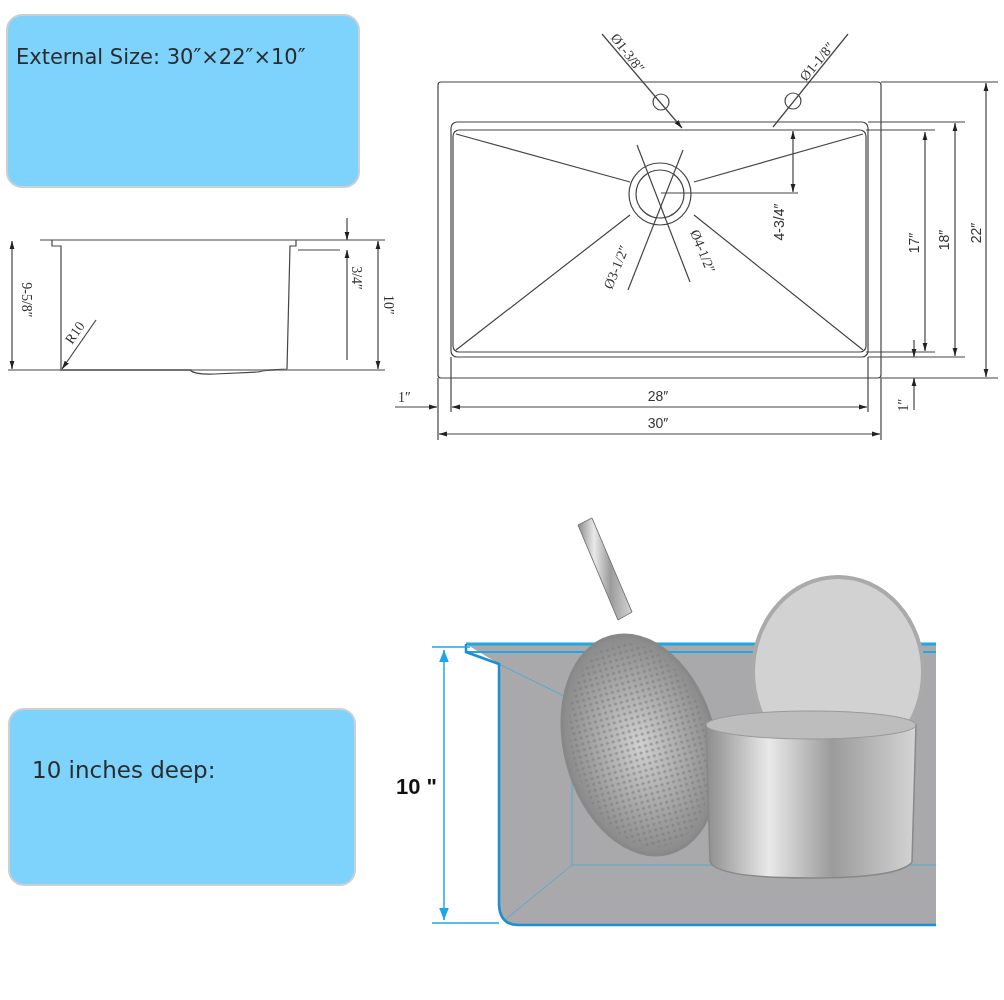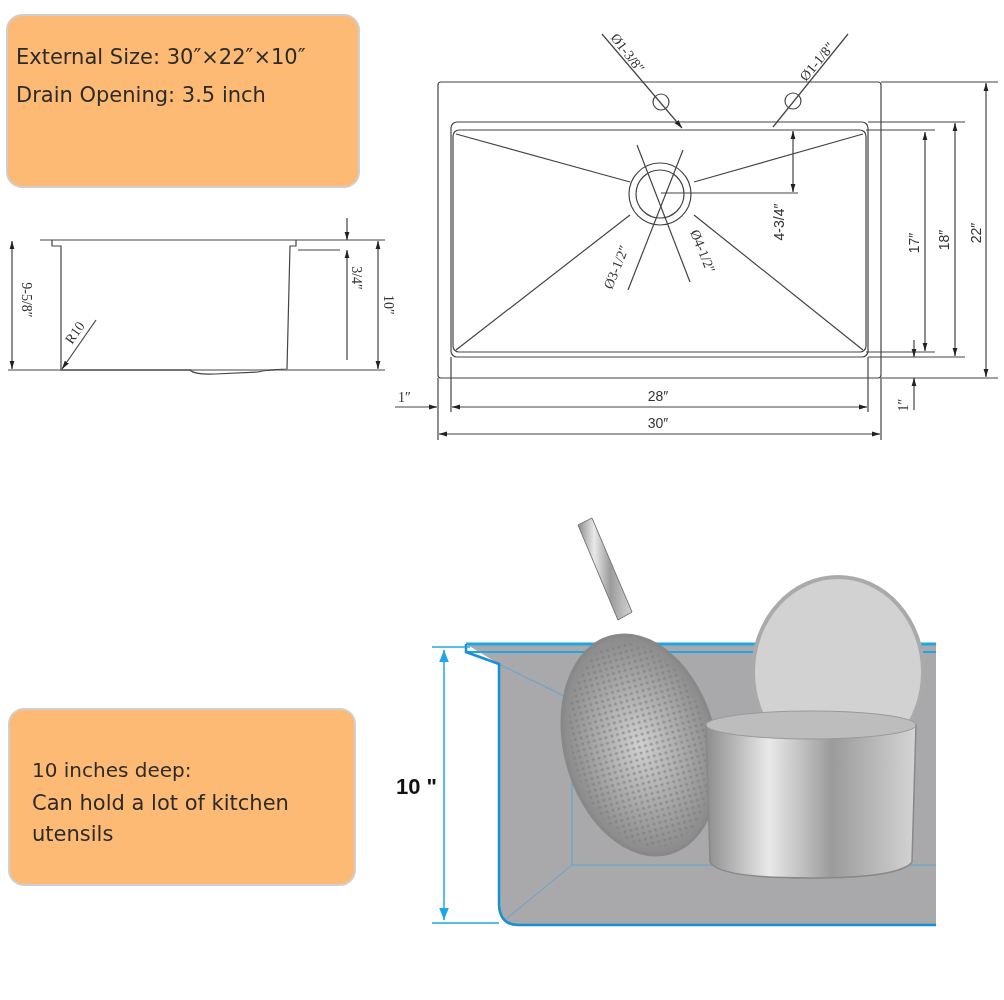--- a/index.html
+++ b/index.html
@@ -1,33 +1,32 @@
 <!DOCTYPE html>
 <html><head>
 <meta charset="utf-8">
 <style>
   html, body { margin:0; padding:0; background:#ffffff; }
   body { width:1004px; height:1000px; position:relative; overflow:hidden; font-family:"DejaVu Sans", sans-serif; color:#333; }
-  .infobox { position:absolute; background:#fdba74; border:2px solid #cfcfcf; border-radius:16px; box-sizing:border-box; }
+  .infobox { position:absolute; background:#7dd3fc; border:2px solid #cfcfcf; border-radius:16px; box-sizing:border-box; }
   #spec-box { left:6px; top:14px; width:354px; height:174px; padding:22px 0 0 8px; }
   #spec-box .line { font-size:21px; line-height:38px; color:#2b2b2b; white-space:nowrap; }
   #depth-box { left:8px; top:708px; width:348px; height:178px; padding:42px 0 0 22px; }
-  #depth-box .h { font-size:20px; color:#2b2b2b; line-height:36px; white-space:nowrap; }
+  #depth-box .h { font-size:23px; color:#2b2b2b; line-height:36px; white-space:nowrap; }
   #depth-box .s { font-size:21px; color:#2b2b2b; line-height:31px; }
   svg { position:absolute; left:0; top:0; }
   .dim { font-family:"Liberation Serif", serif; font-size:14px; fill:#333; }
   .dims { font-family:"Liberation Sans", sans-serif; font-size:14px; fill:#333; }
   .label10 { position:absolute; left:396px; top:774px; font-family:"Liberation Sans", sans-serif; font-weight:bold; font-size:22px; color:#111; }
 </style>
 </head>
 <body>
 
 <div id="spec-box" class="infobox">
   <div class="line">External Size: 30″×22″×10″</div>
-  <div class="line">Drain Opening: 3.5 inch</div>
 </div>
 
 <svg width="1004" height="460" viewBox="0 0 1004 460">
   <defs>
     <marker id="ar" viewBox="0 0 10 10" refX="10" refY="5" markerWidth="7" markerHeight="7" orient="auto-start-reverse">
       <path d="M0,2 L10,5 L0,8 z" fill="#222"></path>
     </marker>
   </defs>
 
   <g stroke="#444" stroke-width="1.2" fill="none">
@@ -103,21 +102,20 @@
   <text class="dims" transform="translate(949,240) rotate(-90)" text-anchor="middle">18″</text>
   <text class="dims" transform="translate(981,233) rotate(-90)" text-anchor="middle">22″</text>
   <text class="dim" x="398" y="402">1″</text>
   <text class="dim" transform="translate(908,405) rotate(-90)" text-anchor="middle">1″</text>
   <text class="dims" x="658" y="401" text-anchor="middle">28″</text>
   <text class="dims" x="658" y="428" text-anchor="middle">30″</text>
 </svg>
 
 <div id="depth-box" class="infobox">
   <div class="h">10 inches deep:</div>
-  <div class="s">Can hold a lot of kitchen utensils</div>
 </div>
 
 <div class="label10">10 "</div>
 
 <svg width="1004" height="1000" viewBox="0 0 1004 1000" style="pointer-events:none">
   <defs>
     <linearGradient id="steel" x1="0" y1="0" x2="1" y2="0">
       <stop offset="0" stop-color="#8d8d8d"></stop>
       <stop offset="0.3" stop-color="#e9e9e9"></stop>
       <stop offset="0.6" stop-color="#9b9b9b"></stop>

